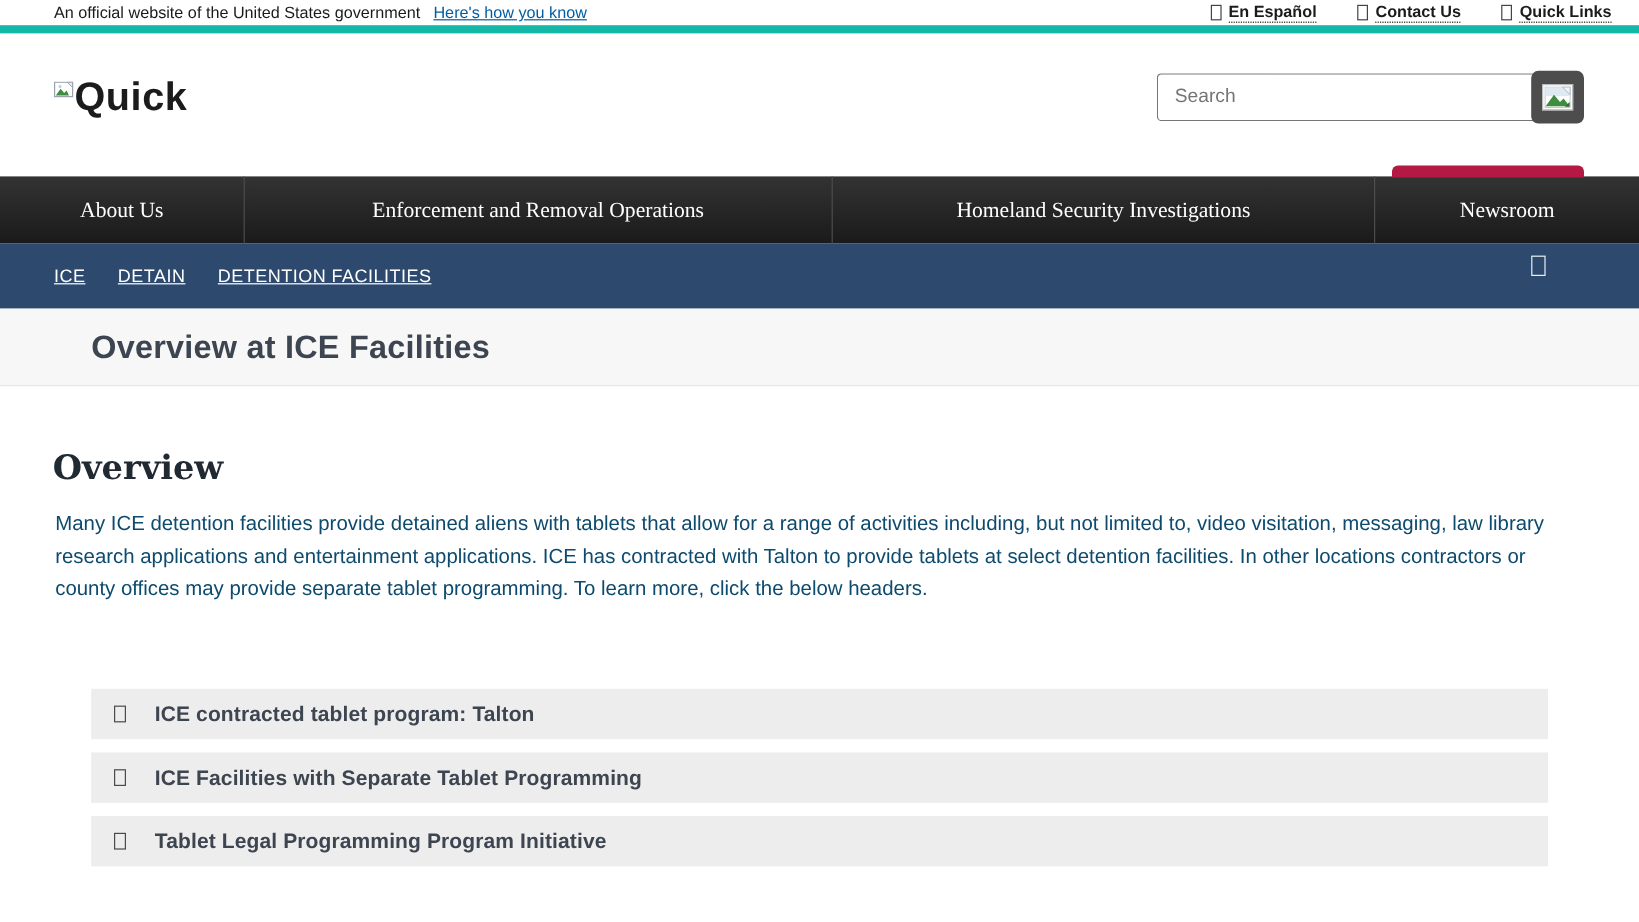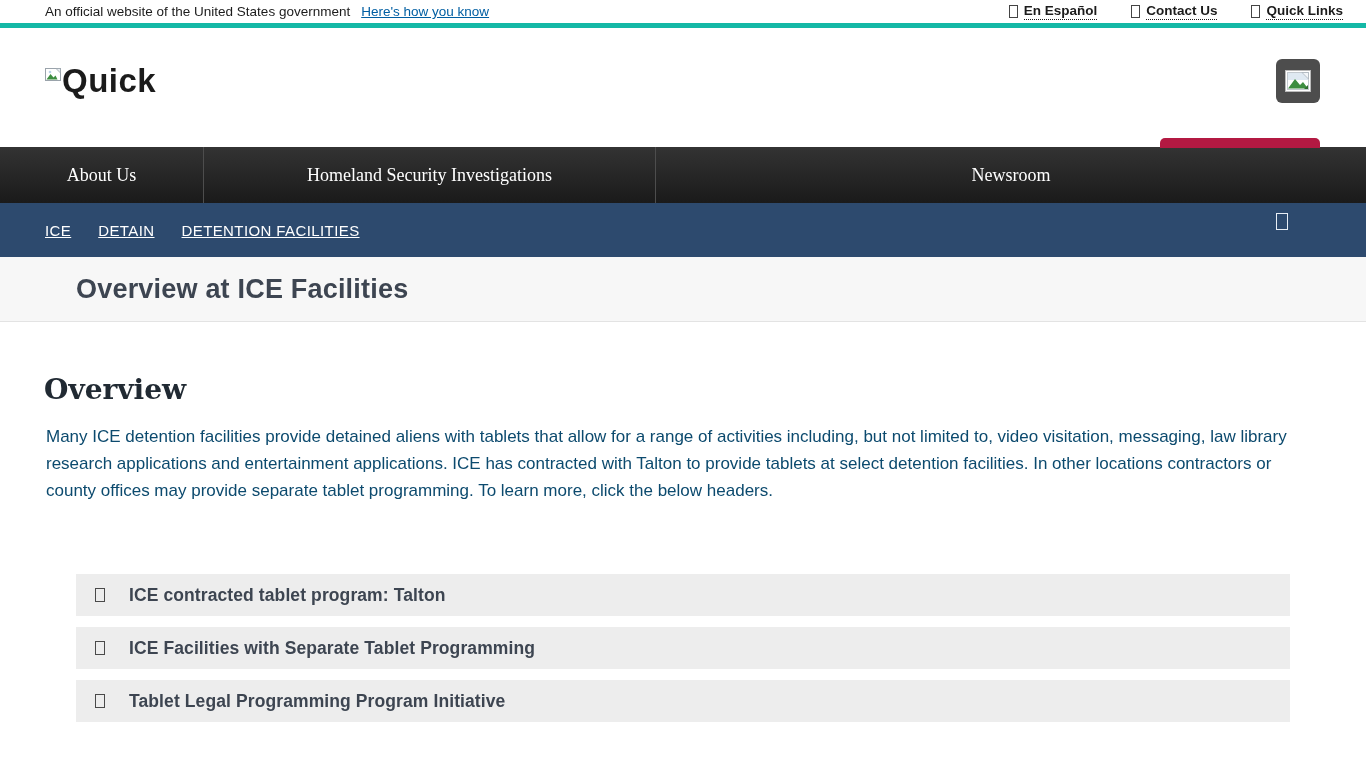--- a/index.html
+++ b/index.html
@@ -3,21 +3,21 @@
 <meta charset="utf-8">
 <style>
   * { margin: 0; padding: 0; box-sizing: border-box; }
   html, body { width: 1366px; height: 768px; background: #ffffff; overflow: hidden; }
   body { font-family: "Liberation Sans", sans-serif; color: #1b1b1b; }
 
   
   .topbar {
     height: 28px;
     background: #ffffff;
-    border-bottom: 5px solid #14b8a6;
+    border-bottom: 7px solid #14b8a6;
     display: flex;
     align-items: center;
     justify-content: space-between;
     padding: 0 23px 0 45px;
     font-size: 13.5px;
   }
   .topbar-left { display: flex; align-items: center; gap: 11px; }
   .official-text { color: #1b1b1b; }
   .how-link { color: #005ea2; text-decoration: underline; cursor: pointer; }
   .topbar-right { display: flex; align-items: center; gap: 34px; }
@@ -229,37 +229,39 @@
       <svg width="17" height="14" viewBox="0 0 17 14">
         <rect x="0.5" y="0.5" width="15" height="12" fill="#ffffff" stroke="#9aa3ab"></rect>
         <polygon points="15.5,0.5 15.5,5 11,0.5" fill="#e8edf2" stroke="#9aa3ab" stroke-width="0.8"></polygon>
         <polygon points="1.5,11.5 5.5,6 8.5,9.5 10.5,7.5 12.5,11.5" fill="#3e8e41"></polygon>
         <circle cx="5" cy="4" r="1.3" fill="#bcd2e8"></circle>
       </svg>
     </span>
     <span class="logo-text">Quick</span>
   </a>
   <div class="search-wrap">
+    <input class="search-input" type="text" placeholder="Search" style="">
     <button class="search-btn">
       <span class="img-frame">
         <svg width="22" height="18" viewBox="0 0 22 18">
           <rect x="0.5" y="0.5" width="21" height="17" fill="#ffffff" stroke="#c3c9cf"></rect>
           <rect x="1" y="1" width="20" height="7" fill="#dfe9f2"></rect>
           <polygon points="21.5,0.5 21.5,7 15,0.5" fill="#f2f5f8" stroke="#aab3bb" stroke-width="0.8"></polygon>
           <polygon points="1,16.5 8,7 13,13 16,10 21,16.5" fill="#3e8e41"></polygon>
           <polygon points="17,17 21,13 21,17" fill="#2f6e31"></polygon>
         </svg>
       </span>
     </button>
   </div>
 </div>
 
 <div class="mainnav">
   <div class="news-tab"></div>
   <div class="nav-item nav-about">About Us</div>
+  <div class="nav-item nav-ero">Enforcement and Removal Operations</div>
   <div class="nav-item nav-hsi">Homeland Security Investigations</div>
   <div class="nav-item nav-news">Newsroom</div>
 </div>
 
 <div class="breadcrumb">
   <a class="crumb">ICE</a>
   <a class="crumb">DETAIN</a>
   <a class="crumb">DETENTION FACILITIES</a>
   <span class="crumb-icon"></span>
 </div>

